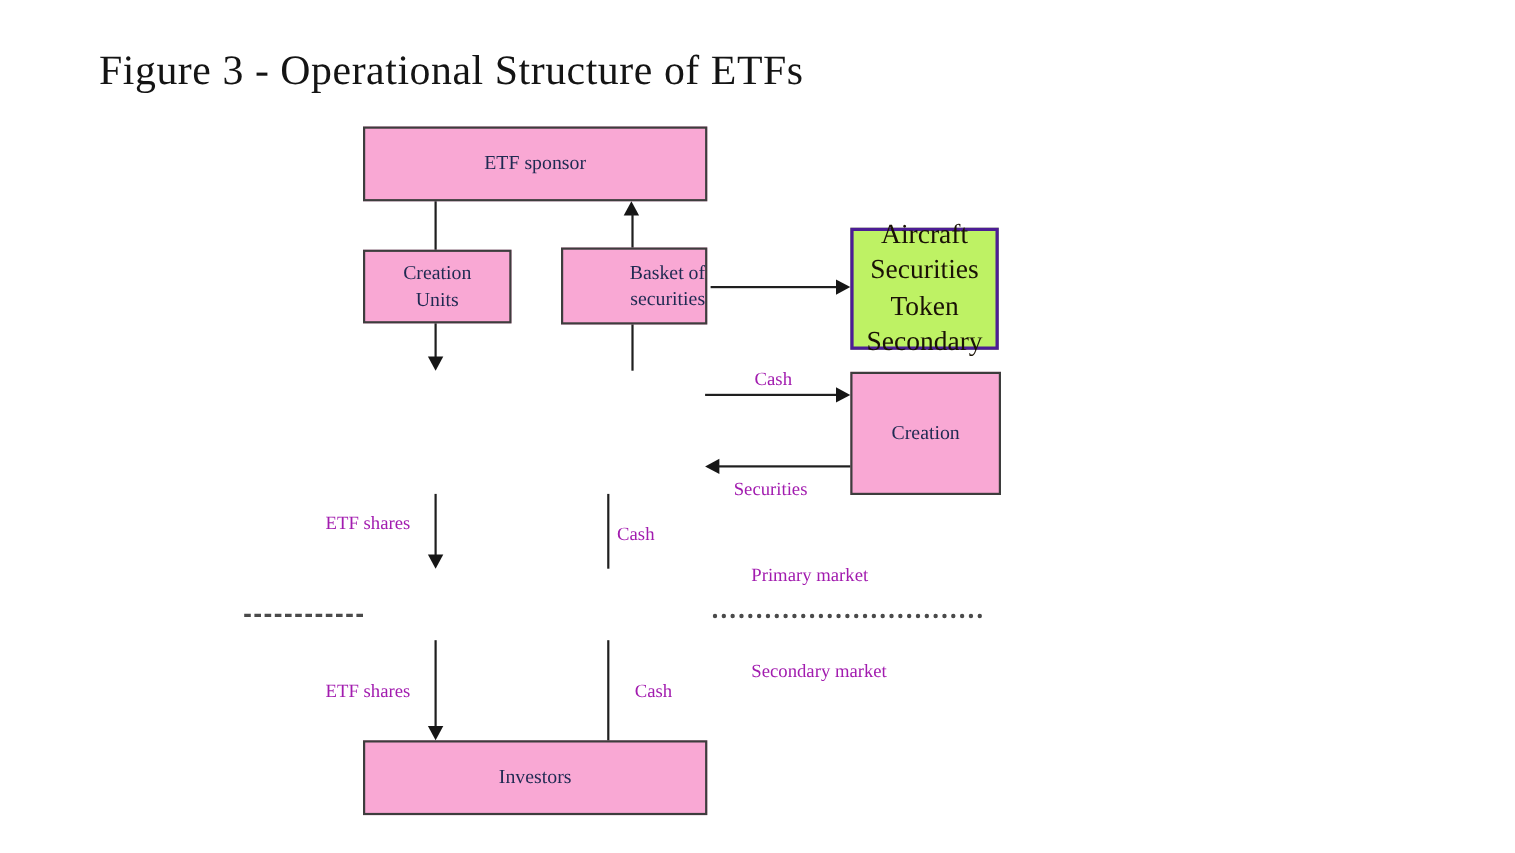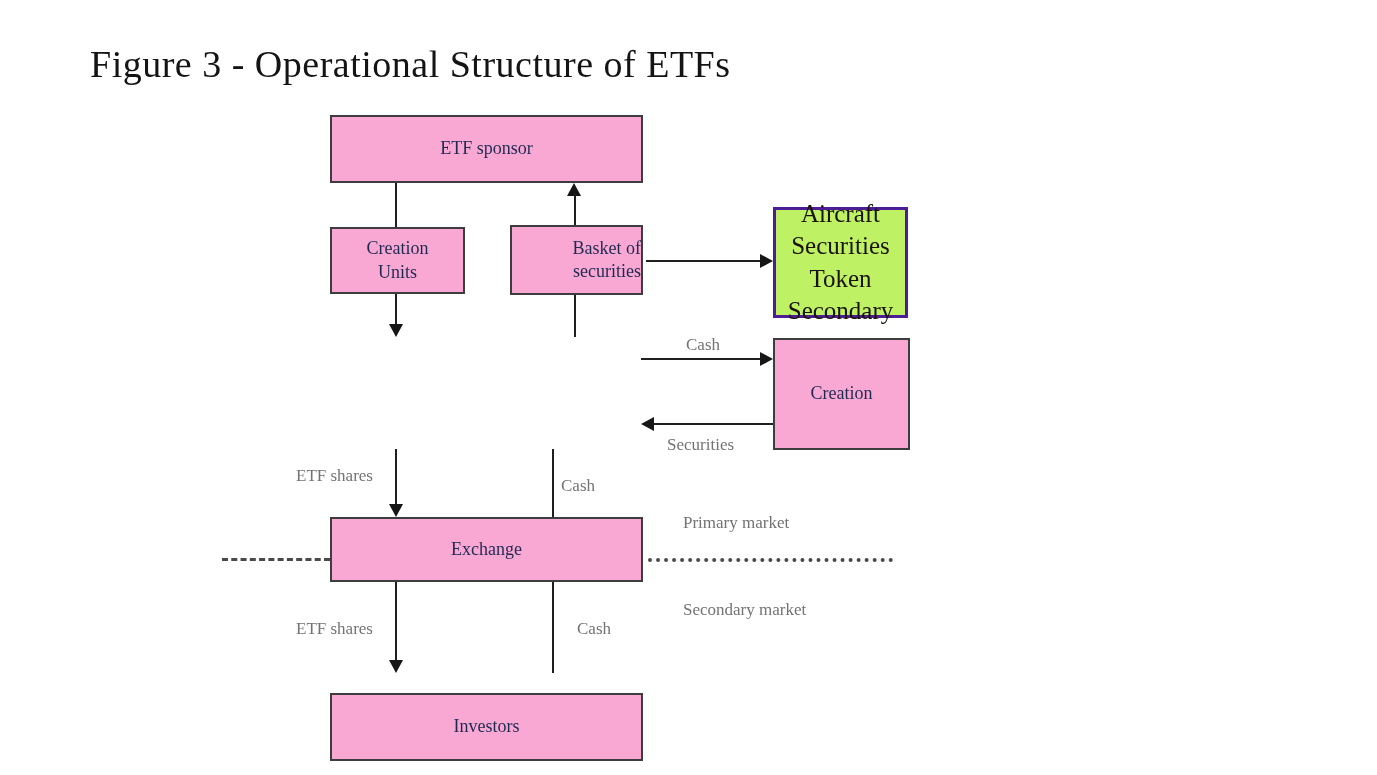--- a/index.html
+++ b/index.html
@@ -23,21 +23,21 @@
   }
   .vline { position:absolute; width:2px; background:#1f1f1f; }
   .hline { position:absolute; height:2px; background:#1f1f1f; }
   .arr { position:absolute; width:0; height:0; }
   .arr.down  { border-left:7px solid transparent; border-right:7px solid transparent; border-top:13px solid #161616; }
   .arr.up    { border-left:7px solid transparent; border-right:7px solid transparent; border-bottom:13px solid #161616; }
   .arr.right { border-top:7px solid transparent; border-bottom:7px solid transparent; border-left:13px solid #161616; }
   .arr.left  { border-top:7px solid transparent; border-bottom:7px solid transparent; border-right:13px solid #161616; }
   .dash-line { position:absolute; height:0; border-top:3px dashed #4a4a4a; }
   .dot-line  { position:absolute; height:0; border-top:4px dotted #4a4a4a; }
-  .lbl { position:absolute; color:#737373; font-size:17px; white-space:nowrap; }
+  .lbl { position:absolute; color:#a21caf; font-size:17px; white-space:nowrap; }
 </style>
 </head>
 <body>
 
 <div class="canvas">
 
   <div class="figure-title">Figure 3 - Operational Structure of ETFs</div>
 
   <div class="node" style="left:330px; top:115px; width:313px; height:68px;">
     <div>ETF sponsor</div>
@@ -58,25 +58,22 @@
     <div>Securities</div>
     <div>Token</div>
     <div>Secondary</div>
   </div>
 
 
   <div class="node" style="left:773px; top:338px; width:137px; height:112px;">
     <div>Creation</div>
   </div>
 
-  <div class="node" style="left:330px; top:517px; width:313px; height:65px;">
-    <div>Exchange</div>
-  </div>
 
-  <div class="node" style="left:330px; top:673px; width:313px; height:68px;margin-top:20px;">
+  <div class="node" style="left:330px; top:673px; width:313px; height:68px;">
     <div>Investors</div>
   </div>
 
   <div class="vline" style="left:395px; top:183px; height:44px;"></div>
 
   <div class="arr up" style="left:567px; top:183px;"></div>
   <div class="vline" style="left:574px; top:194px; height:31px;"></div>
 
   <div class="vline" style="left:395px; top:294px; height:31px;"></div>
   <div class="arr down" style="left:389px; top:324px;"></div>

